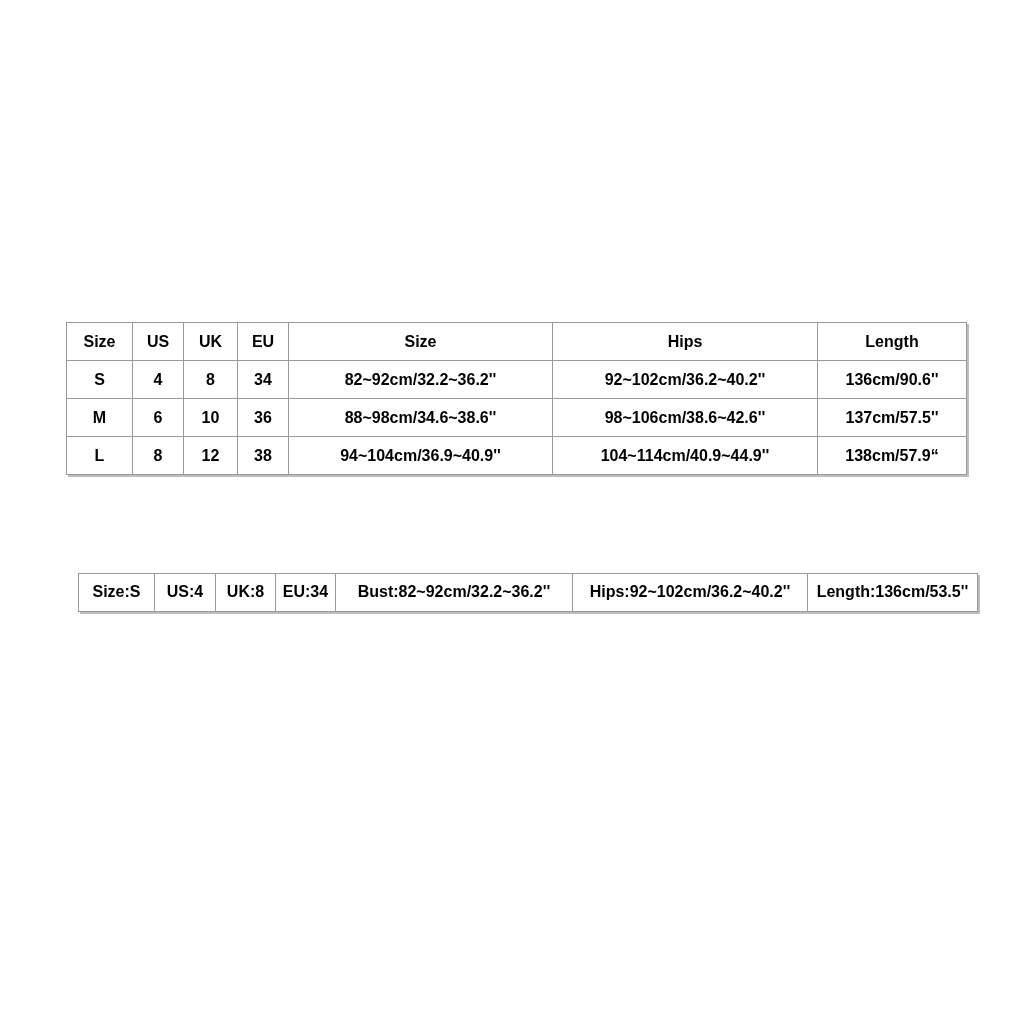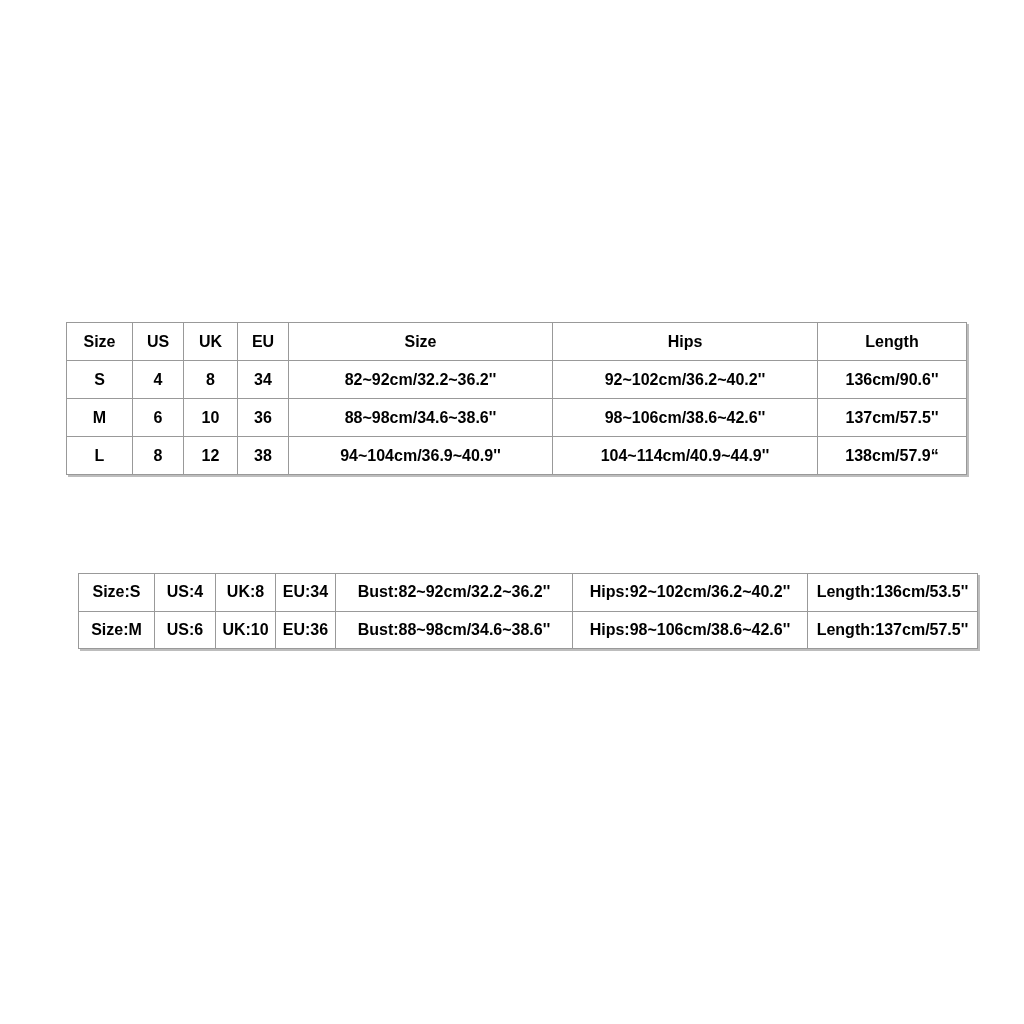--- a/index.html
+++ b/index.html
@@ -117,25 +117,16 @@
     <tbody>
       <tr>
         <td>Size:S</td>
         <td>US:4</td>
         <td>UK:8</td>
         <td>EU:34</td>
         <td>Bust:82~92cm/32.2~36.2''</td>
         <td>Hips:92~102cm/36.2~40.2''</td>
         <td>Length:136cm/53.5''</td>
       </tr>
-      <tr>
-        <td>Size:M</td>
-        <td>US:6</td>
-        <td>UK:10</td>
-        <td>EU:36</td>
-        <td>Bust:88~98cm/34.6~38.6''</td>
-        <td>Hips:98~106cm/38.6~42.6''</td>
-        <td>Length:137cm/57.5''</td>
-      </tr>
     </tbody>
   </table>
 
 </div>
 
 </body></html>

